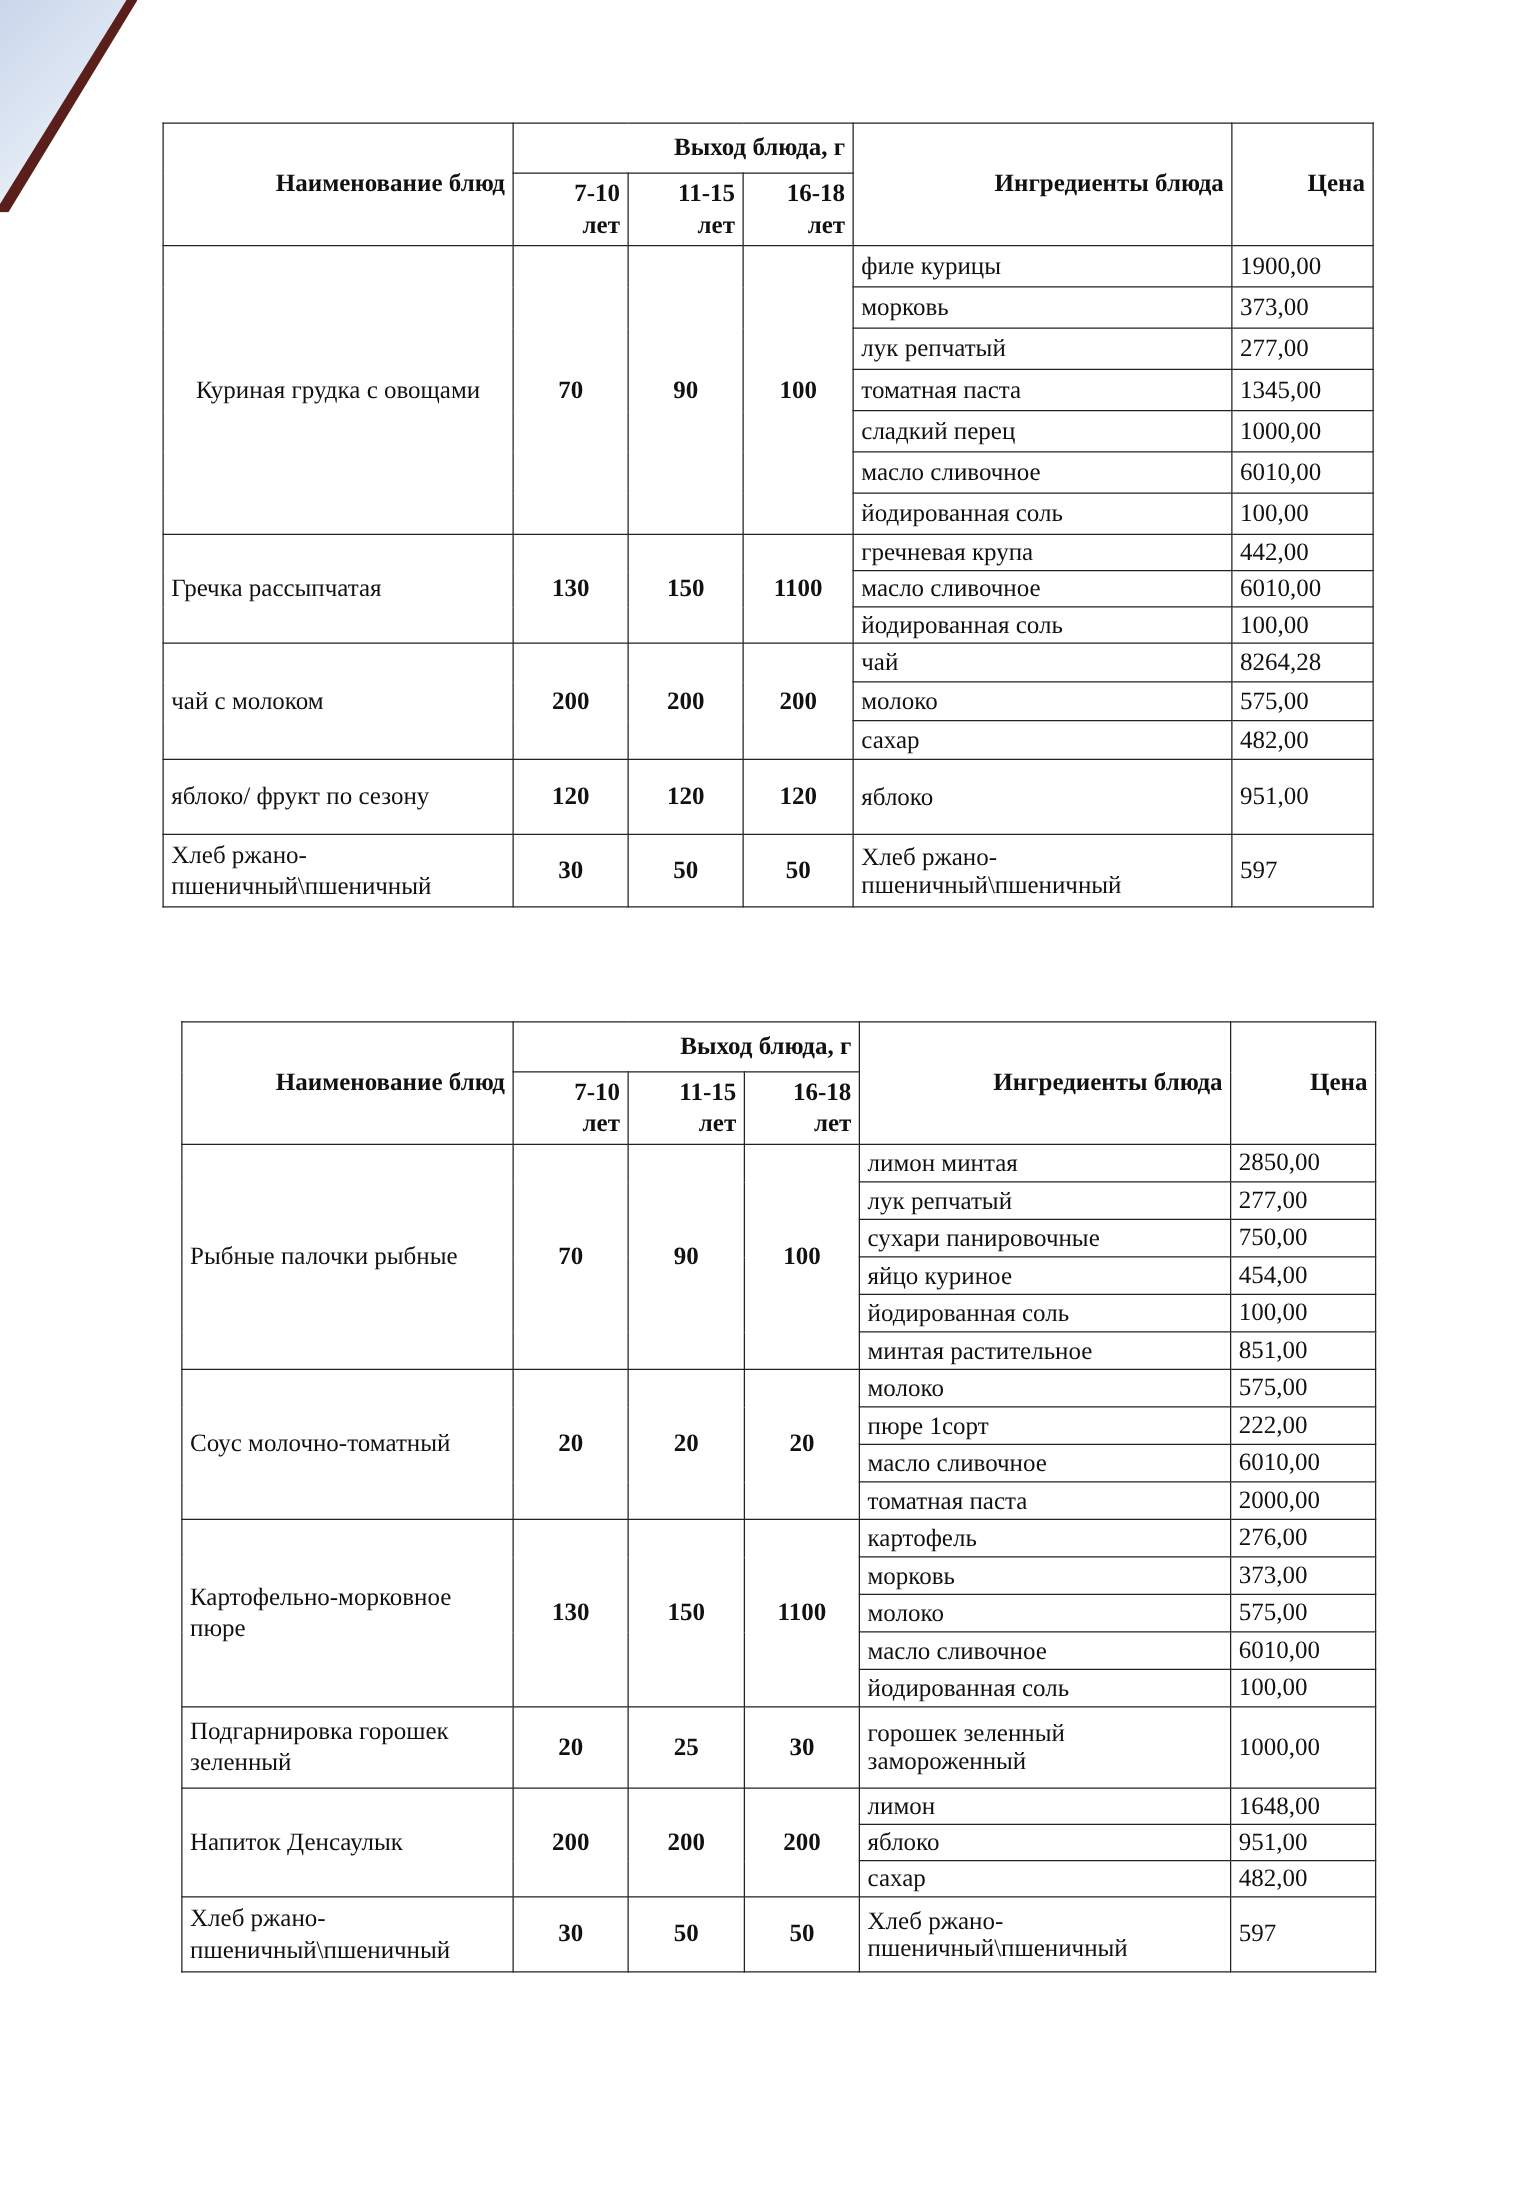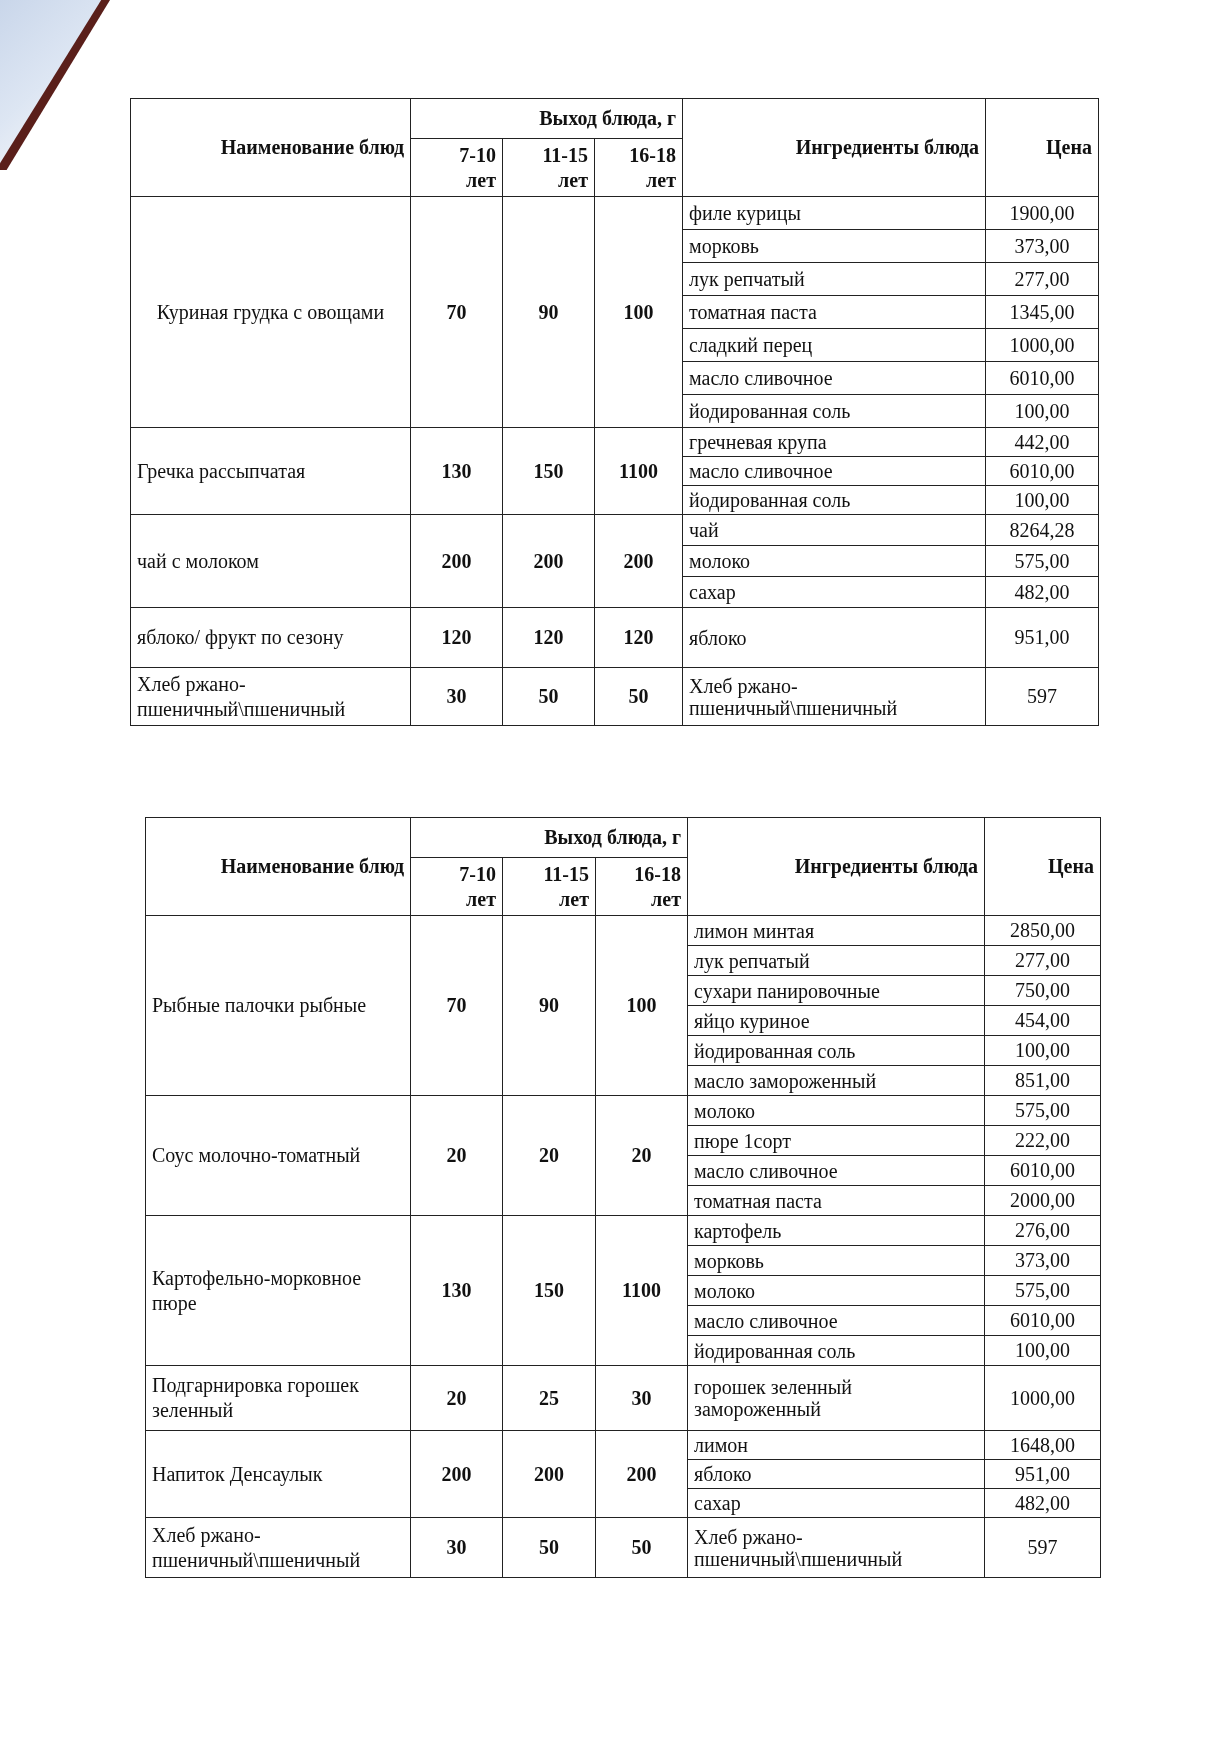--- a/index.html
+++ b/index.html
@@ -23,21 +23,21 @@
     font-size:20px;
   }
   table.menu td, table.menu th {
     border:1.5px solid #222; padding:0 6px; vertical-align:middle;
   }
   table.menu th { font-weight:bold; text-align:right; font-size:20px; line-height:1.25; }
   .dish { text-align:left; line-height:1.25; }
   .dish.center { text-align:center; }
   .num { text-align:center;font-weight:bold; }
   .ing { text-align:left; line-height:1.1; }
-  .price { text-align:center; }
+  .price { text-align:left; }
   #t1 { left:130px; top:98px; width:968px; }
   #t2 { left:145px; top:817px; width:955px; }
   .hdr1 { height:40px; }
   .hdr2 { height:58px; }
 </style>
 </head>
 <body>
 
 <div class="page-curl"></div>
 <div class="page-curl-edge"></div>
@@ -189,21 +189,21 @@
       </tr>
       <tr style="height: 30px;">
         <td class="ing">яйцо куриное</td>
         <td class="price">454,00</td>
       </tr>
       <tr style="height: 30px;">
         <td class="ing">йодированная соль</td>
         <td class="price">100,00</td>
       </tr>
       <tr style="height: 30px;">
-        <td class="ing">масло замороженный</td>
+        <td class="ing">минтая растительное</td>
         <td class="price">851,00</td>
       </tr>
       <tr style="height: 30px;">
         <td class="dish" rowspan="4">Соус молочно-томатный</td>
         <td class="num" rowspan="4">20</td>
         <td class="num" rowspan="4">20</td>
         <td class="num" rowspan="4">20</td>
         <td class="ing">молоко</td>
         <td class="price">575,00</td>
       </tr>

